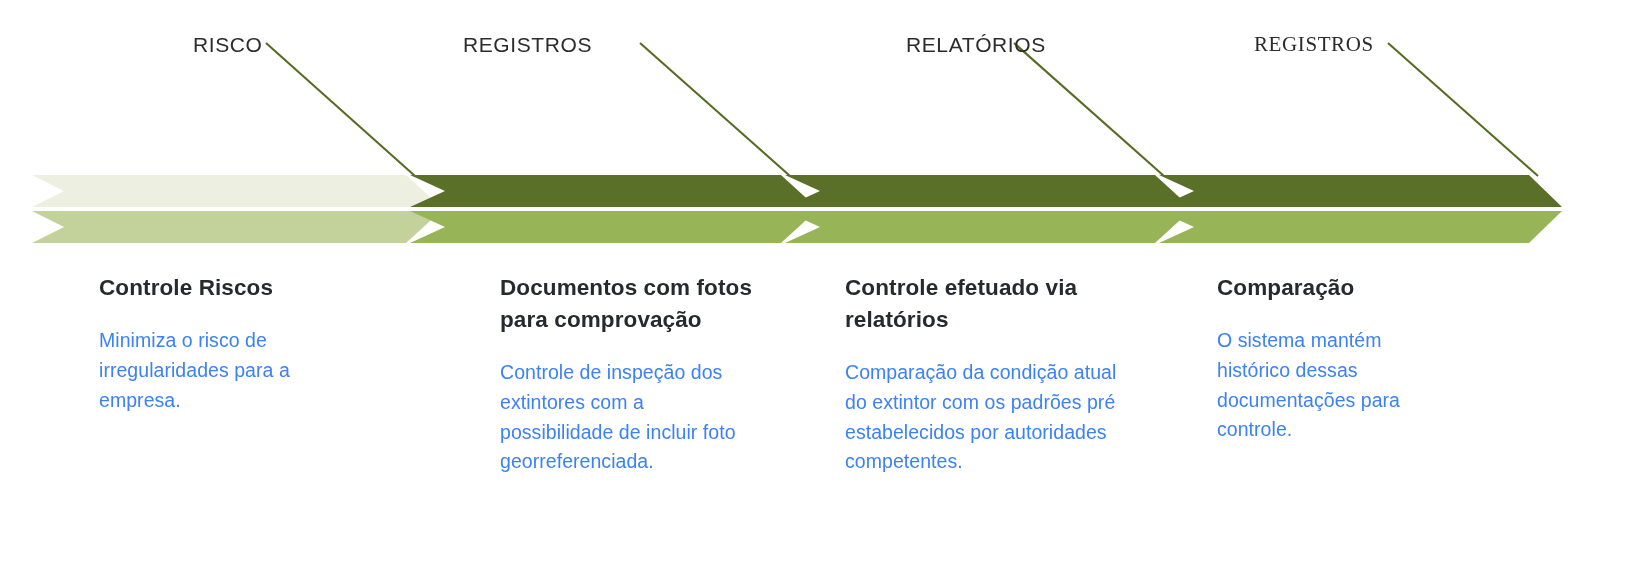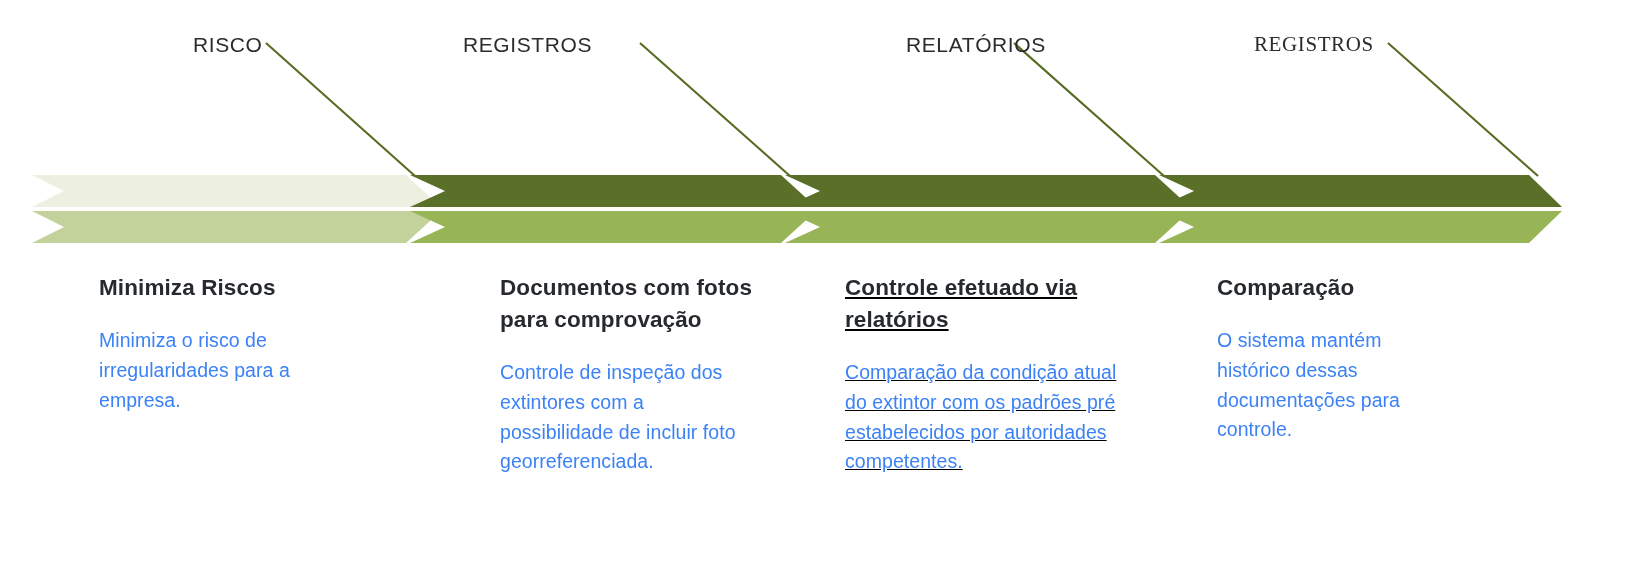--- a/index.html
+++ b/index.html
@@ -107,30 +107,30 @@
 
   <div class="stage-label" style="left:463px; top:34px;">REGISTROS</div>
 
   <div class="stage-label" style="left:906px; top:34px;">RELATÓRIOS</div>
 
   <div class="stage-label" style="left:1254px; top:34px;font-family:Liberation Serif, serif;">REGISTROS</div>
 
   <div class="columns">
 
     <div class="column" style="left:99px; width:255px;">
-      <p class="col-heading">Minimiza Riscos</p>
+      <p class="col-heading">Controle Riscos</p>
       <p class="col-body">Minimiza o risco de irregularidades para a empresa.</p>
     </div>
 
     <div class="column" style="left:500px; width:262px;">
       <p class="col-heading">Documentos com fotos para comprovação</p>
       <p class="col-body">Controle de inspeção dos extintores com a possibilidade de incluir foto georreferenciada.</p>
     </div>
 
-    <div class="column" style="left:845px; width:272px;text-decoration:underline;">
+    <div class="column" style="left:845px; width:272px;">
       <p class="col-heading">Controle efetuado via relatórios</p>
       <p class="col-body">Comparação da condição atual do extintor com os padrões pré estabelecidos por autoridades competentes.</p>
     </div>
 
     <div class="column" style="left:1217px; width:225px;">
       <p class="col-heading">Comparação</p>
       <p class="col-body">O sistema mantém histórico dessas documentações para controle.</p>
     </div>
 
   </div>

